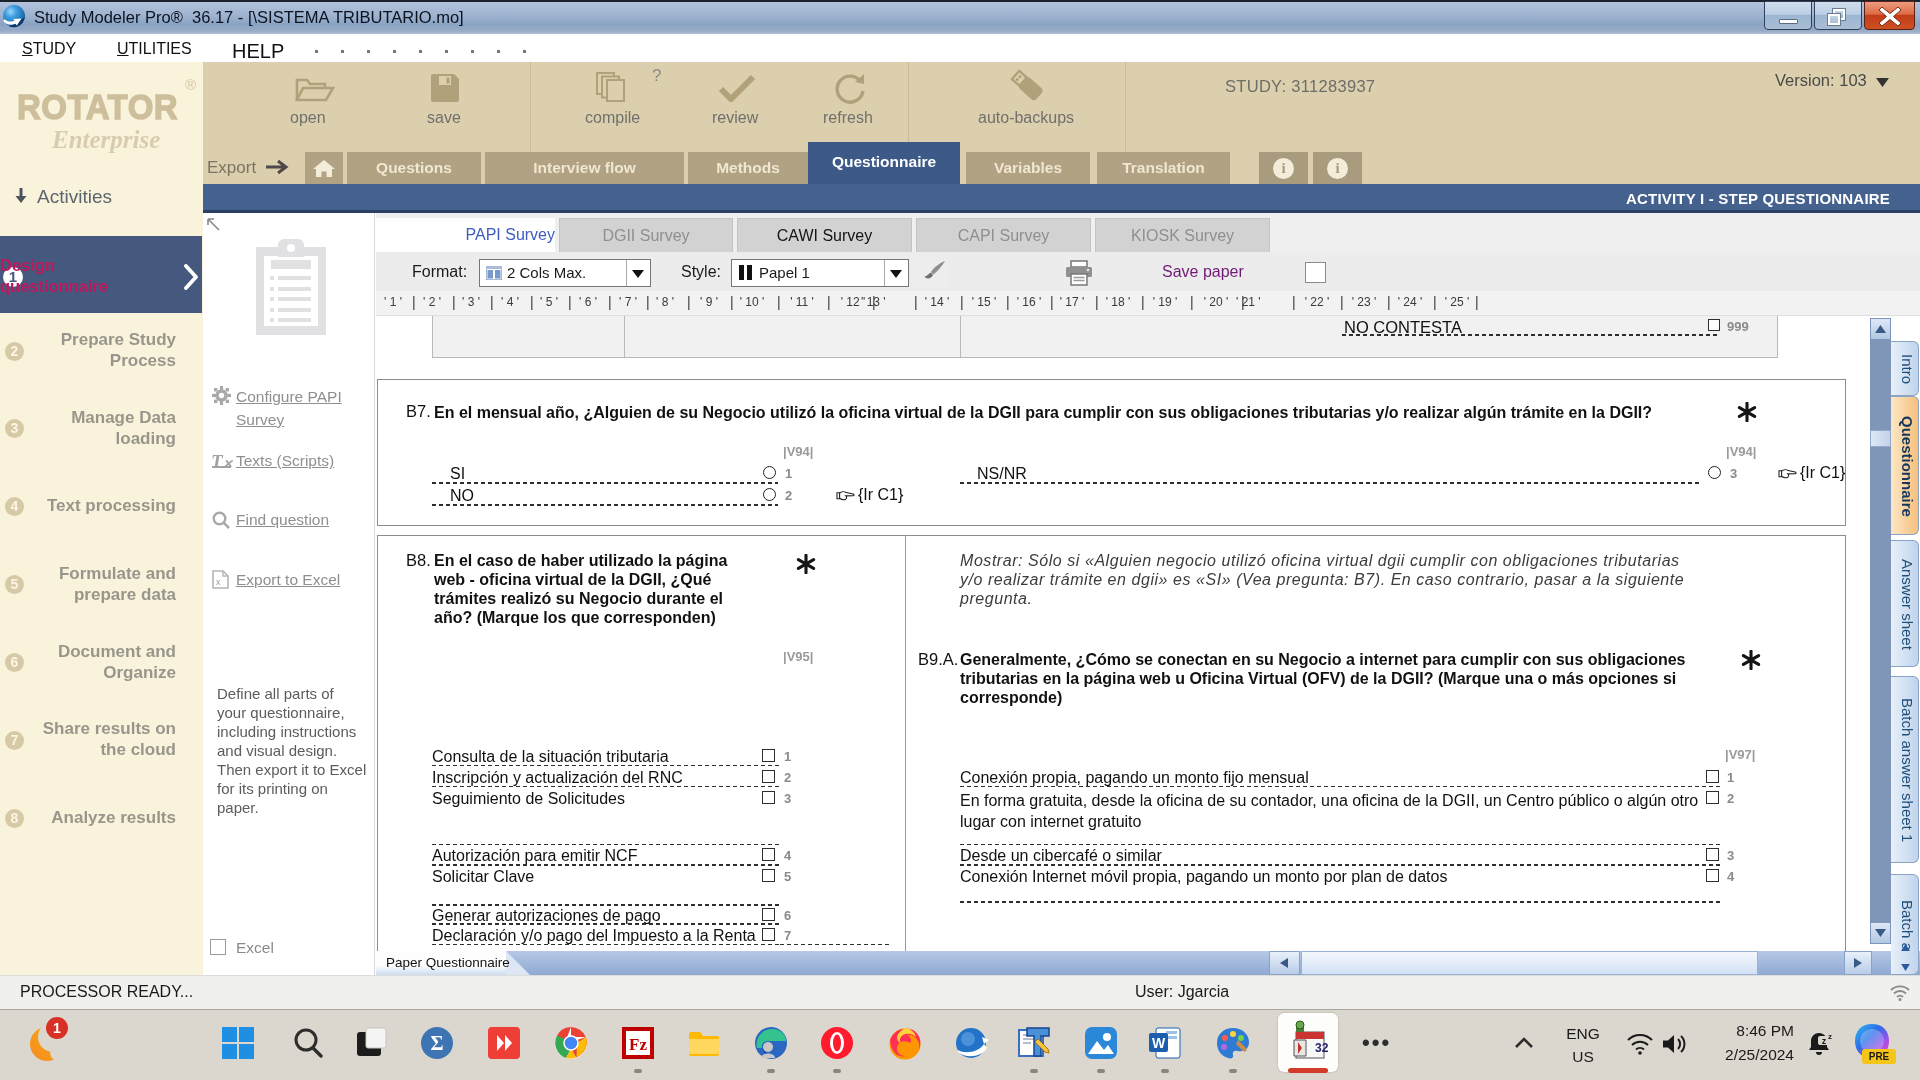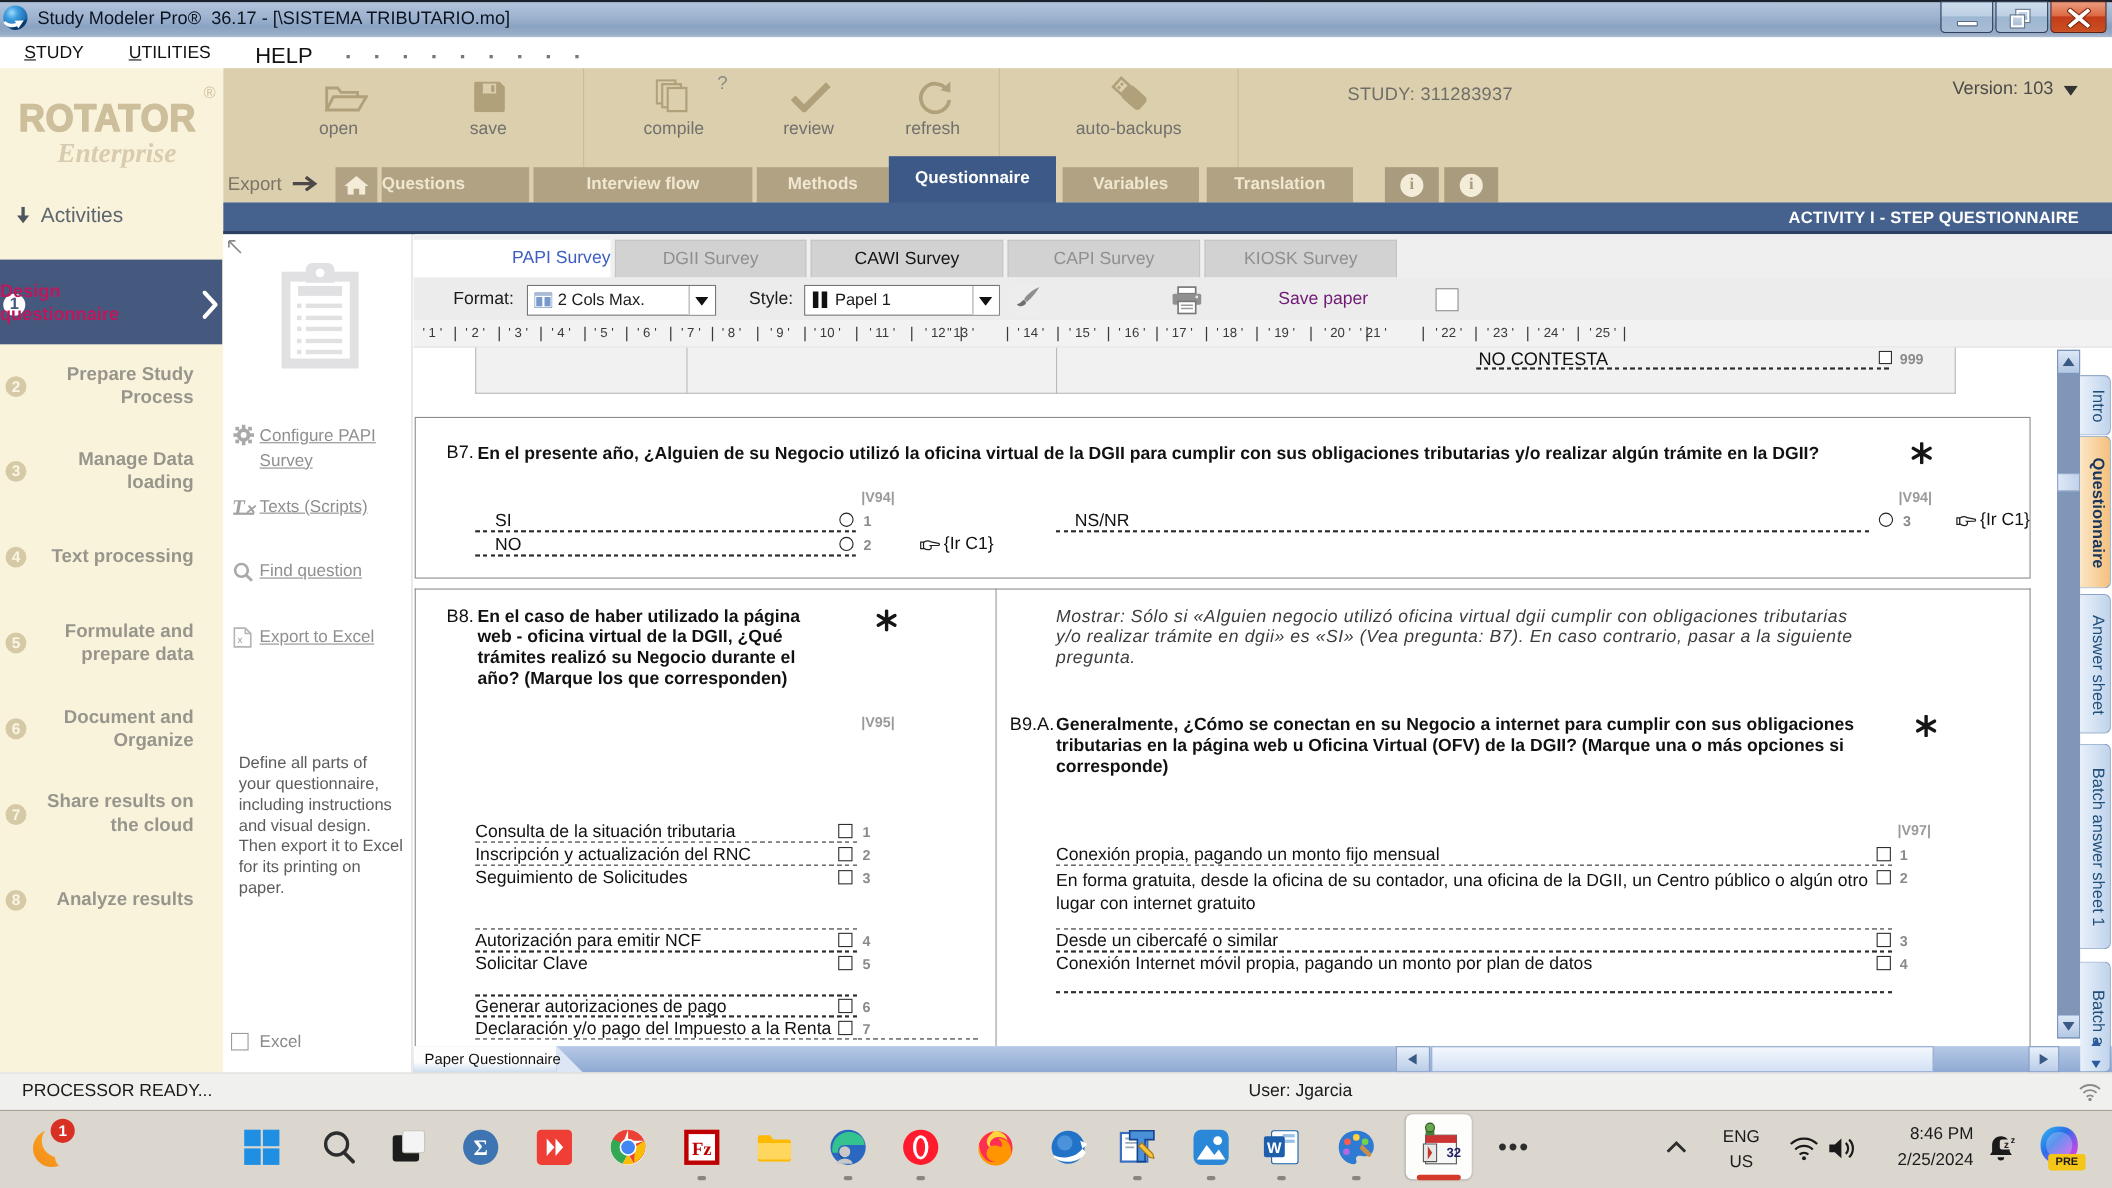--- a/index.html
+++ b/index.html
@@ -143,21 +143,21 @@
 
 <div class="ab" style="left:207px;top:158px;font-size:17px;color:#7b7464">Export</div>
 <svg class="ab" style="left:266px;top:160px" width="28" height="14" viewBox="0 0 28 14">
     <path d="M0 7 h18 M12 1 l8 6 -8 6" fill="none" stroke="#4e4848" stroke-width="3"></path>
   </svg>
 
 <div class="ab" style="left:305px;top:152px;width:38px;height:32px;background:#b1a284;color:#efe7cf;font-size:15.5px;font-weight:bold;text-align:center;line-height:32px"></div>
 <svg class="ab" style="left:313px;top:160px" width="22" height="17" viewBox="0 0 22 17">
  <path d="M11 0 L0 9 H3 V17 H8.5 V11.5 H13.5 V17 H19 V9 H22 Z" fill="#f3ecd8"></path>
   </svg>
-<div class="ab" style="left:347px;top:152px;width:134px;height:32px;background:#b1a284;color:#efe7cf;font-size:15.5px;font-weight:bold;line-height:32px">Questions</div>
+<div class="ab" style="left:347px;top:152px;width:134px;height:32px;background:#b1a284;color:#efe7cf;font-size:15.5px;font-weight:bold;text-align:center;line-height:32px">Questions</div>
 <div class="ab" style="left:485px;top:152px;width:199px;height:32px;background:#b1a284;color:#efe7cf;font-size:15.5px;font-weight:bold;text-align:center;line-height:32px">Interview flow</div>
 <div class="ab" style="left:688px;top:152px;width:120px;height:32px;background:#b1a284;color:#efe7cf;font-size:15.5px;font-weight:bold;text-align:center;line-height:32px">Methods</div>
 <div class="ab" style="left:808px;top:142px;width:152px;height:43px;background:#3c5988;color:#fff;font-size:15.5px;font-weight:bold;text-align:center;line-height:40px">Questionnaire</div>
 <div class="ab" style="left:966px;top:152px;width:124px;height:32px;background:#b1a284;color:#efe7cf;font-size:15.5px;font-weight:bold;text-align:center;line-height:32px">Variables</div>
 <div class="ab" style="left:1097px;top:152px;width:133px;height:32px;background:#b1a284;color:#efe7cf;font-size:15.5px;font-weight:bold;text-align:center;line-height:32px">Translation</div>
 <div class="ab" style="left:1259px;top:152px;width:49px;height:32px;background:#a99b7d"></div>
 <div class="ab" style="left:1273px;top:158px;width:21px;height:21px;border-radius:50%;background:#f3ecd8;color:#a99b7d;font-weight:bold;font-size:15px;text-align:center;line-height:21px;font-family:'Liberation Serif',serif">i</div>
 <div class="ab" style="left:1313px;top:152px;width:49px;height:32px;background:#a99b7d"></div>
 <div class="ab" style="left:1327px;top:158px;width:21px;height:21px;border-radius:50%;background:#f3ecd8;color:#a99b7d;font-weight:bold;font-size:15px;text-align:center;line-height:21px;font-family:'Liberation Serif',serif">i</div>
 
@@ -325,21 +325,21 @@
 <div class="ab" style="left:432px;top:316px;width:1346px;height:42px;background:#f1f1f1;border:1px solid #b9b9b9;border-top:none"></div>
 <div class="ab" style="left:624px;top:316px;width:1px;height:42px;background:#b9b9b9"></div>
 <div class="ab" style="left:960px;top:316px;width:1px;height:42px;background:#b9b9b9"></div>
 <div class="ab" style="left:1344px;top:318px;font-size:16.5px;color:#111">NO CONTESTA</div>
 <div class="ab dash" style="left:1342px;top:334px;width:378px"></div>
 <div class="ab cb" style="left:1708px;top:319px;width:12px;height:12px;border-width:1.5px"></div>
 <div class="ab gnum" style="left:1727px;top:319px">999</div>
 
 <div class="ab" style="left:377px;top:379px;width:1469px;height:147px;background:#fff;border:1px solid #8c8c8c"></div>
 <div class="ab" style="left:406px;top:402px;font-size:16.5px;color:#111">B7.</div>
-<div class="ab qt" style="left:434px;top:403px;width:1260px">En el presente año, ¿Alguien de su Negocio utilizó la oficina virtual de la DGII para cumplir con sus obligaciones tributarias y/o realizar algún trámite en la DGII?</div>
+<div class="ab qt" style="left:434px;top:403px;width:1260px">En el mensual año, ¿Alguien de su Negocio utilizó la oficina virtual de la DGII para cumplir con sus obligaciones tributarias y/o realizar algún trámite en la DGII?</div>
 <svg class="ab" style="left:1737px;top:402px" width="20" height="20" viewBox="0 0 20 20">
     <g stroke="#151515" stroke-width="3.1" stroke-linecap="round">
       <path d="M10 1.2 V18.8 M2.4 5.6 L17.6 14.4 M2.4 14.4 L17.6 5.6"></path>
     </g>
   </svg>
 <div class="ab vlab" style="left:783px;top:444px">|V94|</div>
 <div class="ab vlab" style="left:1726px;top:444px">|V94|</div>
 <div class="ab opt" style="left:450px;top:465px">SI</div>
 <div class="ab dash" style="left:432px;top:482px;width:346px"></div>
 <div class="ab" style="left:763px;top:466px;width:13px;height:13px;border:1.5px solid #222;border-radius:50%;background:#fff"></div>

